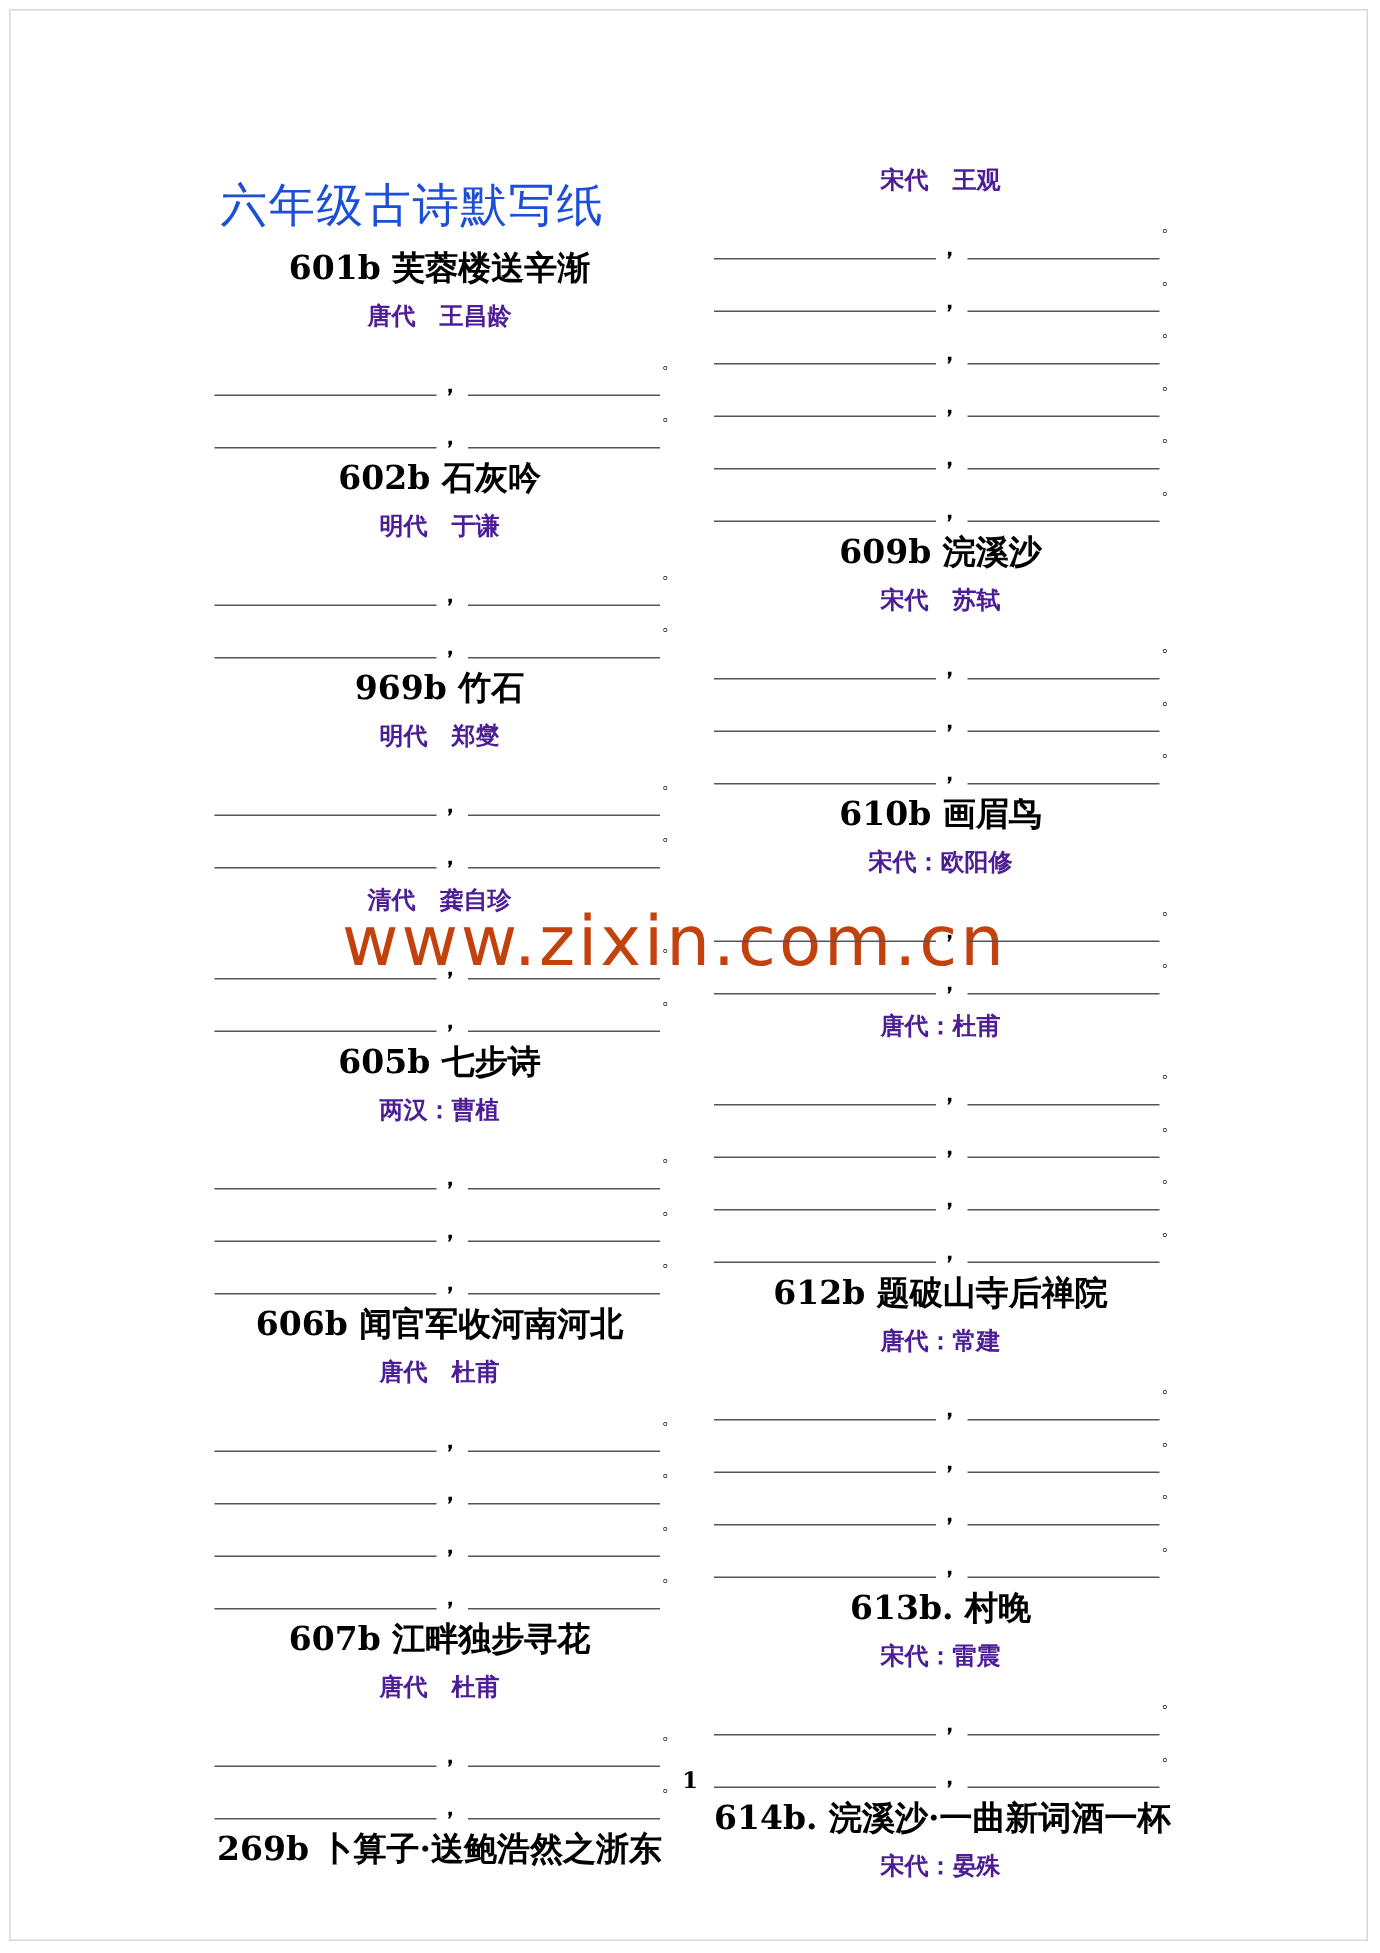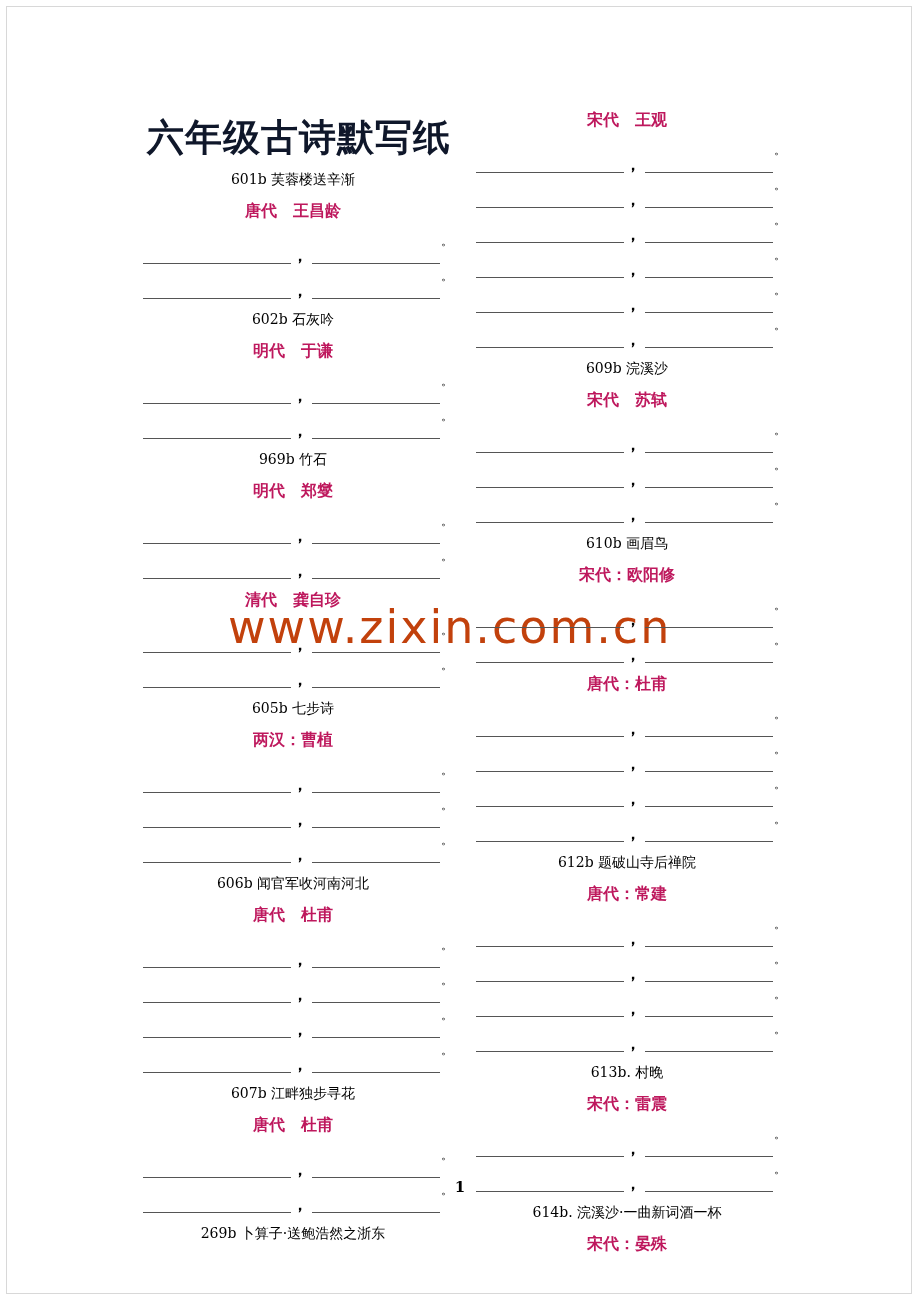--- a/index.html
+++ b/index.html
@@ -54,45 +54,45 @@
 
   .column {
     position: absolute;
     top: 104px;
   }
   #col-left  { left: 143px; width: 300px; }
   #col-right { left: 476px; width: 302px; }
 
   .doc-title {
     font-family: "DejaVu Serif", "Liberation Serif", serif;
-    font-weight: bold;
-    font-size: 37px;
+    font-weight: normal;
+    font-size: 31px;
     line-height: 46px;
-    color: #0f172a;
+    color: #1d4ed8;
     letter-spacing: 1px;
     margin: 10px 0 4px 4px;
     white-space: nowrap;
   }
 
   .poem-title {
     text-align: center;
     font-family: "DejaVu Serif", "Liberation Serif", serif;
-    font-weight: normal;
-    font-size: 14px;
+    font-weight: bold;
+    font-size: 22px;
     line-height: 31px;
     color: #000;
     white-space: nowrap;
   }
   .poem-author {
     text-align: center;
     font-family: "DejaVu Serif", "Liberation Serif", serif;
     font-weight: bold;
     font-size: 16px;
     line-height: 31px;
-    color: #be185d;
+    color: #4c1d95;
     white-space: nowrap;
   }
 
   .blank-lines { margin-top: 3px; }
 
   .blank-line {
     display: flex;
     align-items: flex-end;
     height: 35px;
     white-space: nowrap;

